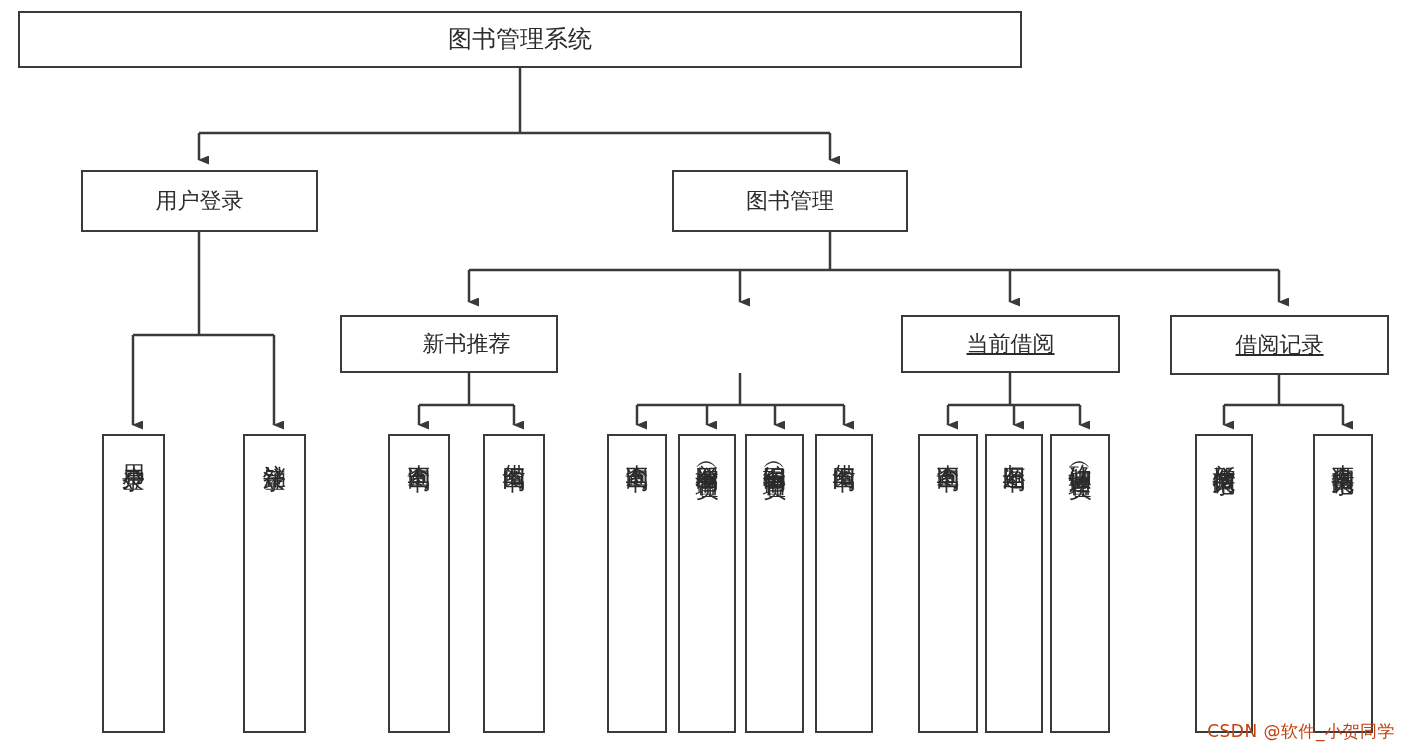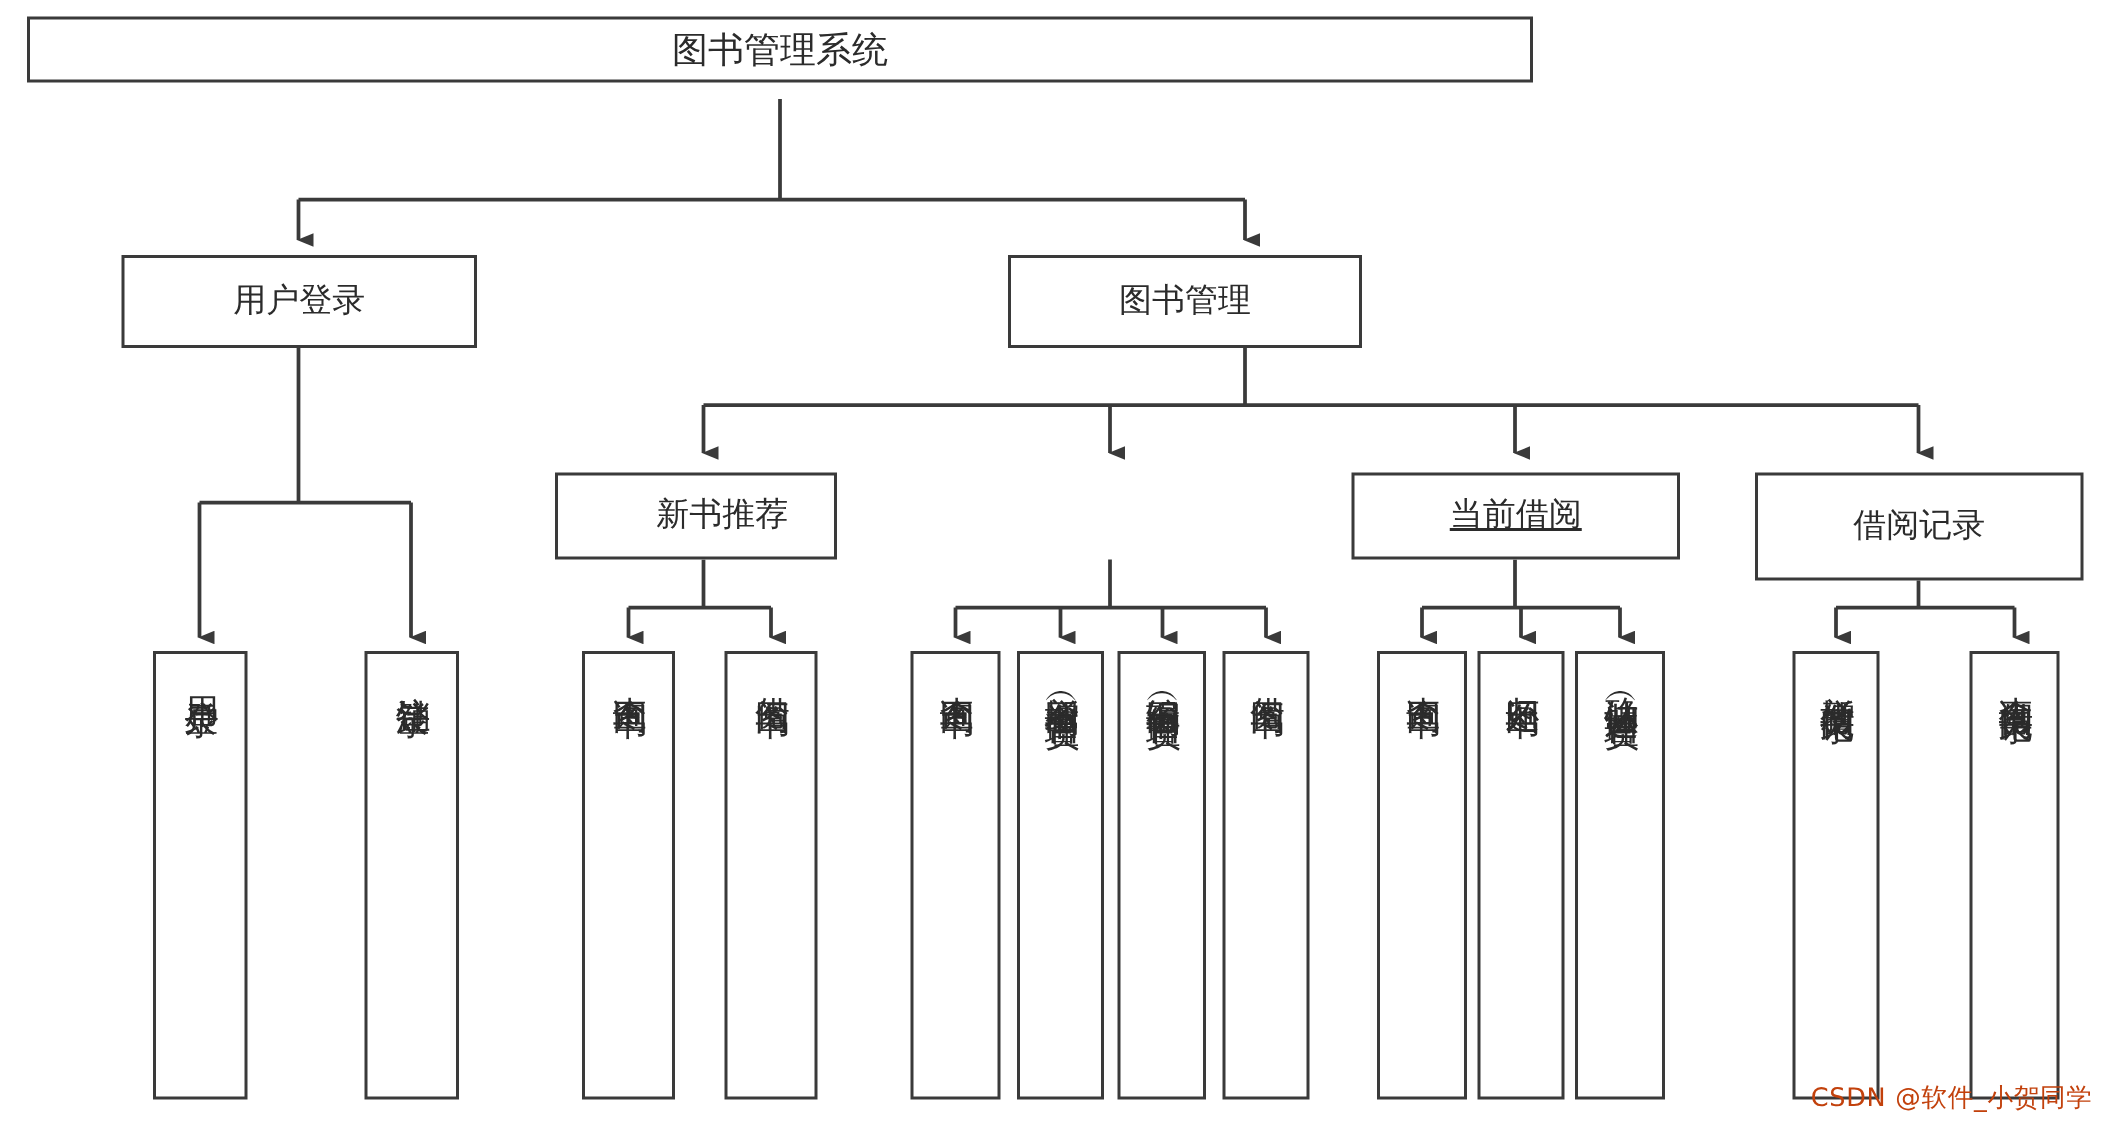--- a/index.html
+++ b/index.html
@@ -126,42 +126,42 @@
       <path d="M1014,405 L1014,425" marker-end="url(#arrowhead)"></path>
       <path d="M1080,405 L1080,425" marker-end="url(#arrowhead)"></path>
 
       <path d="M1279,373 L1279,405"></path>
       <path d="M1224,405 L1343,405"></path>
       <path d="M1224,405 L1224,425" marker-end="url(#arrowhead)"></path>
       <path d="M1343,405 L1343,425" marker-end="url(#arrowhead)"></path>
     </g>
   </svg>
 
-  <div class="node root" style="left:18px; top:11px; width:1004px; height:44px;">
+  <div class="node root" style="left:18px; top:11px; width:1004px; height:57px;">
     <span class="node-label">图书管理系统</span>
   </div>
 
   <div class="node branch" style="left:81px; top:170px; width:237px; height:62px;">
     <span class="node-label">用户登录</span>
   </div>
 
   <div class="node branch" style="left:672px; top:170px; width:236px; height:62px;">
     <span class="node-label">图书管理</span>
   </div>
 
-  <div class="node branch" style="left:370px; top:315px; width:188px; height:58px;padding-left:35px;">
+  <div class="node branch" style="left:340px; top:315px; width:218px; height:58px;padding-left:35px;">
     <span class="node-label">新书推荐</span>
   </div>
 
 
   <div class="node branch" style="left:901px; top:315px; width:219px; height:58px;text-decoration:underline;">
     <span class="node-label">当前借阅</span>
   </div>
 
-  <div class="node branch" style="left:1170px; top:315px; width:219px; height:72px;">
+  <div class="node branch" style="left:1170px; top:315px; width:219px; height:60px;text-decoration:underline;">
     <span class="node-label">借阅记录</span>
   </div>
 
   <div class="node leaf" style="left:102px; top:434px; width:63px; height:299px;">
     <span class="node-label">用户登录</span>
   </div>
 
   <div class="node leaf" style="left:243px; top:434px; width:63px; height:299px;">
     <span class="node-label">注销登录</span>
   </div>

